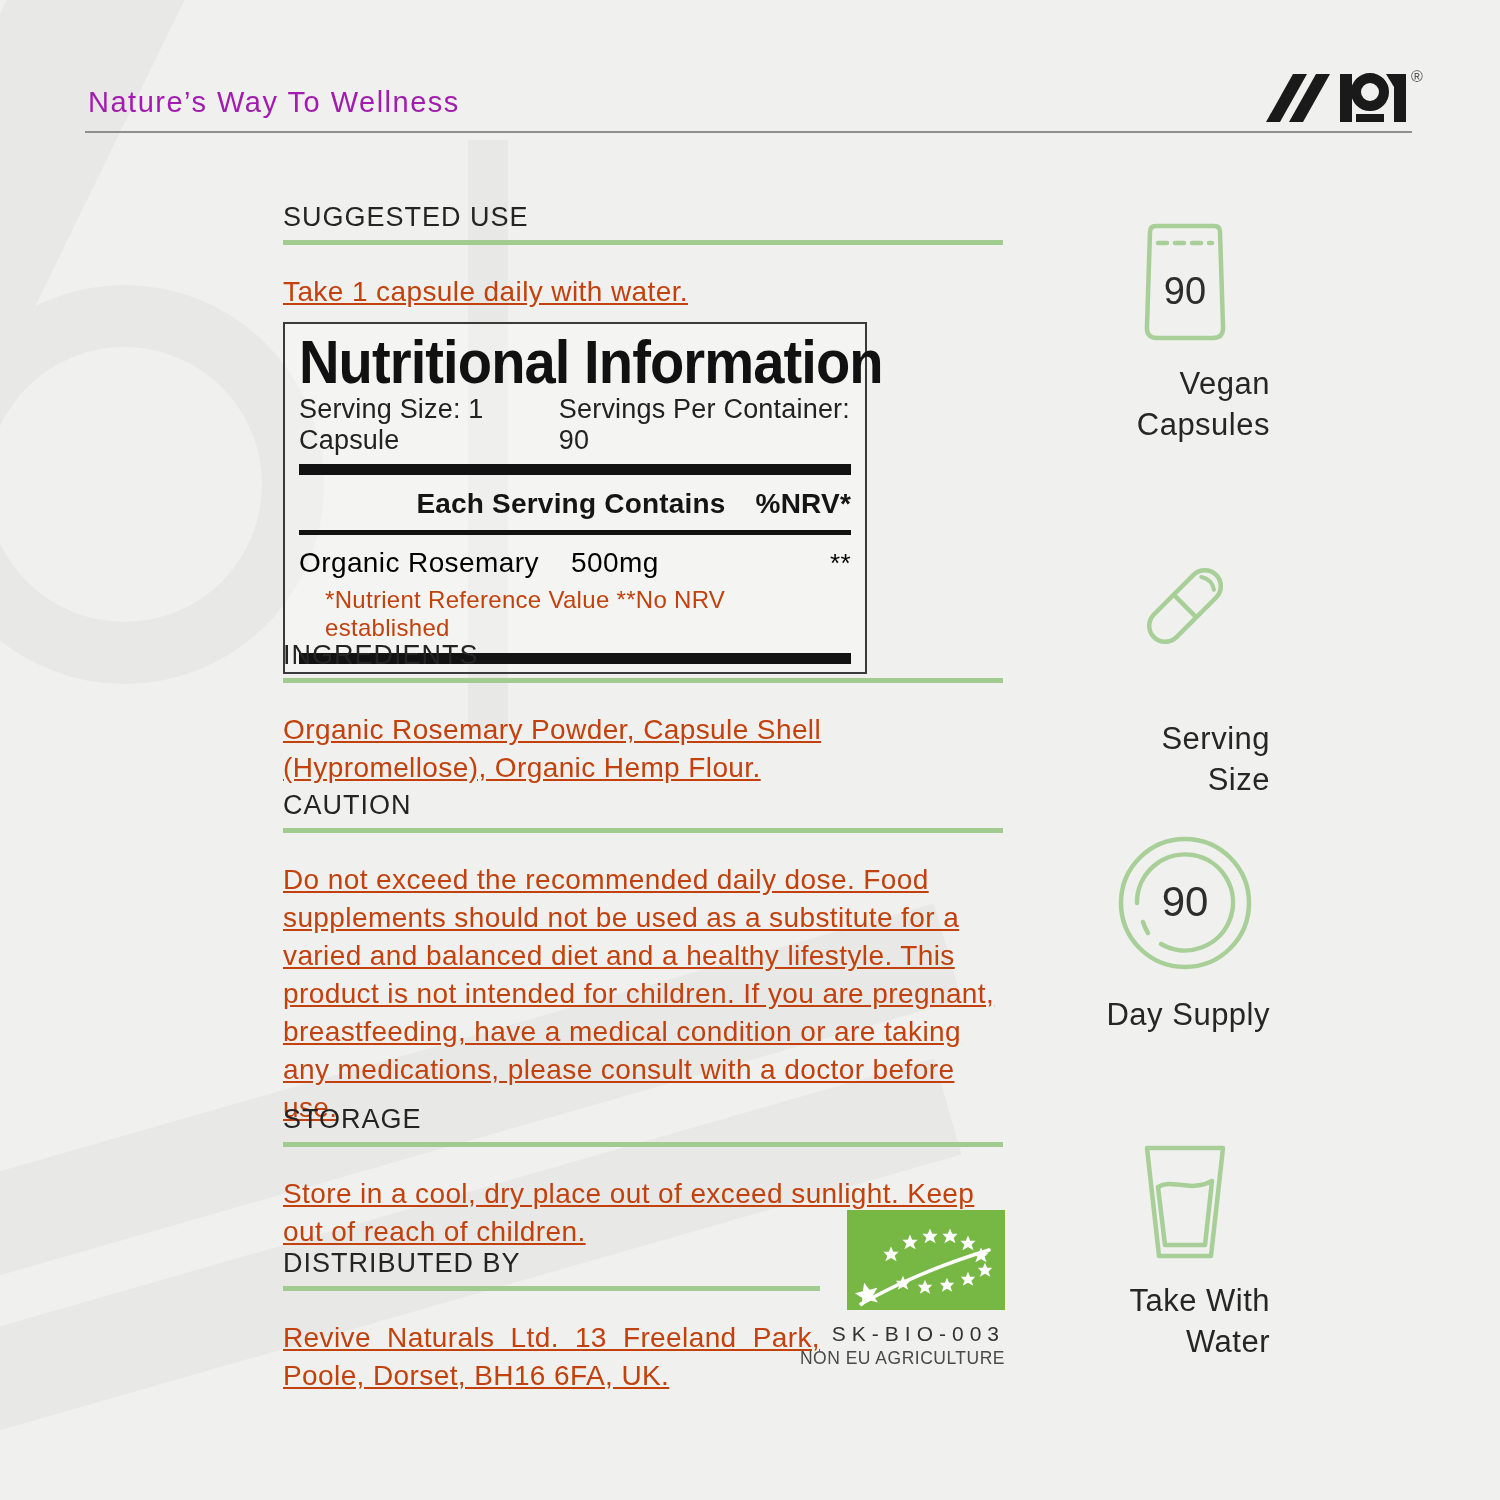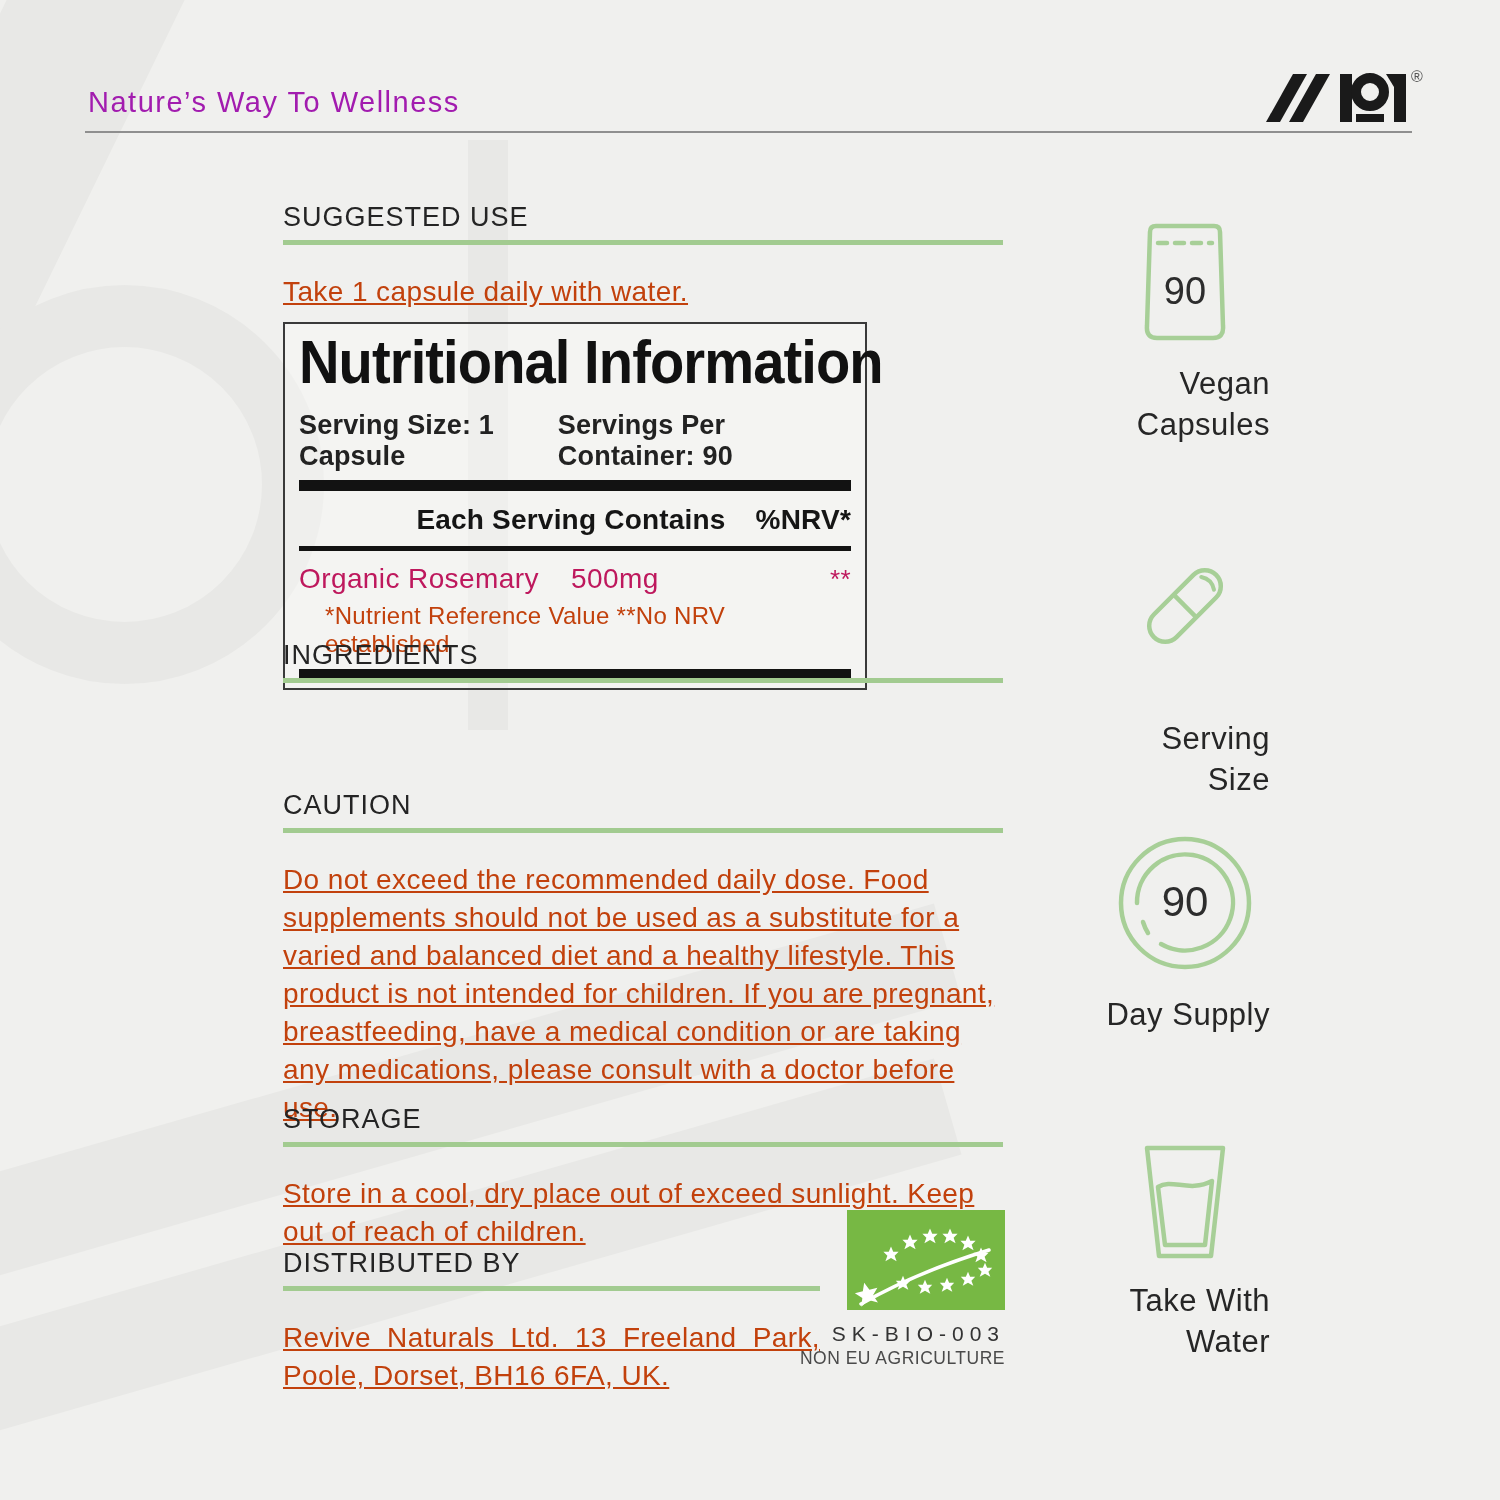--- a/index.html
+++ b/index.html
@@ -32,27 +32,27 @@
   .nutri-box {
     position:absolute; left:283px; top:322px; width:584px; z-index:2;
     border:2px solid #3a3a3a; box-sizing:border-box; padding:4px 14px 8px;
     background:rgba(248,248,247,0.45);
   }
   .nutri-title {
     font-size:61px; font-weight:bold; color:#111; white-space:nowrap;
     transform:scaleX(0.92); transform-origin:left center; letter-spacing:-1px;
     line-height:64px; margin-top:2px;
   }
-  .nutri-sub { display:flex; justify-content:space-between; font-size:27px; font-weight:700;
-    color:#222; margin-top:16px; letter-spacing:0.2px; }
+  .nutri-sub { display:flex; justify-content:space-between; font-size:27px; font-weight:400;
+    color:#222; margin-top:0px; letter-spacing:0.2px; }
   .bar-thick { height:11px; background:#121212; }
   .bar-thin  { height:5px;  background:#121212; }
   .nutri-header { display:flex; justify-content:flex-end; gap:30px; font-size:28px;
     font-weight:bold; color:#151515; margin-top:13px; letter-spacing:0.2px; }
-  .nutri-row { display:flex; align-items:baseline; font-size:28px; color:#be185d;
+  .nutri-row { display:flex; align-items:baseline; font-size:28px; color:#000000;
     margin-top:12px; letter-spacing:0.4px; }
   .nutri-row .rname { flex:1; }
   .nutri-row .ramt  { width:190px; }
   .nutri-row .rnrv  { width:90px; text-align:right; font-size:26px; }
   .nutri-foot { font-size:24px; color:#c2410c; margin-top:7px; padding-left:26px; letter-spacing:0.3px; }
   
   .badge { position:absolute; left:1080px; width:210px; display:flex; flex-direction:column;
     align-items:center; z-index:2; }
   .badge-label { font-size:31px; line-height:41px; text-align:right; color:#262626;
     letter-spacing:0.5px; margin-top:18px; }
@@ -114,20 +114,21 @@
       <span class="ramt">500mg</span>
       <span class="rnrv">**</span>
     </div>
     <div class="nutri-foot">*Nutrient Reference Value  **No NRV established</div>
     <div class="bar-thick" style="margin-top:11px;"></div>
   </div>
 
   <div class="section" style="top:640px;">
     <div class="sec-heading">INGREDIENTS</div>
     <div class="sec-rule"></div>
+    <div class="sec-body" style="width:565px;">Organic Rosemary Powder, Capsule Shell (Hypromellose), Organic Hemp Flour.</div>
   </div>
 
   <div class="section" style="top:790px;">
     <div class="sec-heading">CAUTION</div>
     <div class="sec-rule"></div>
     <div class="sec-body">Do not exceed the recommended daily dose. Food supplements should not be used as a substitute for a varied and balanced diet and a healthy lifestyle. This product is not intended for children. If you are pregnant, breastfeeding, have a medical condition or are taking any medications, please consult with a doctor before use.</div>
   </div>
 
   <div class="section" style="top:1104px;">
     <div class="sec-heading">STORAGE</div>

